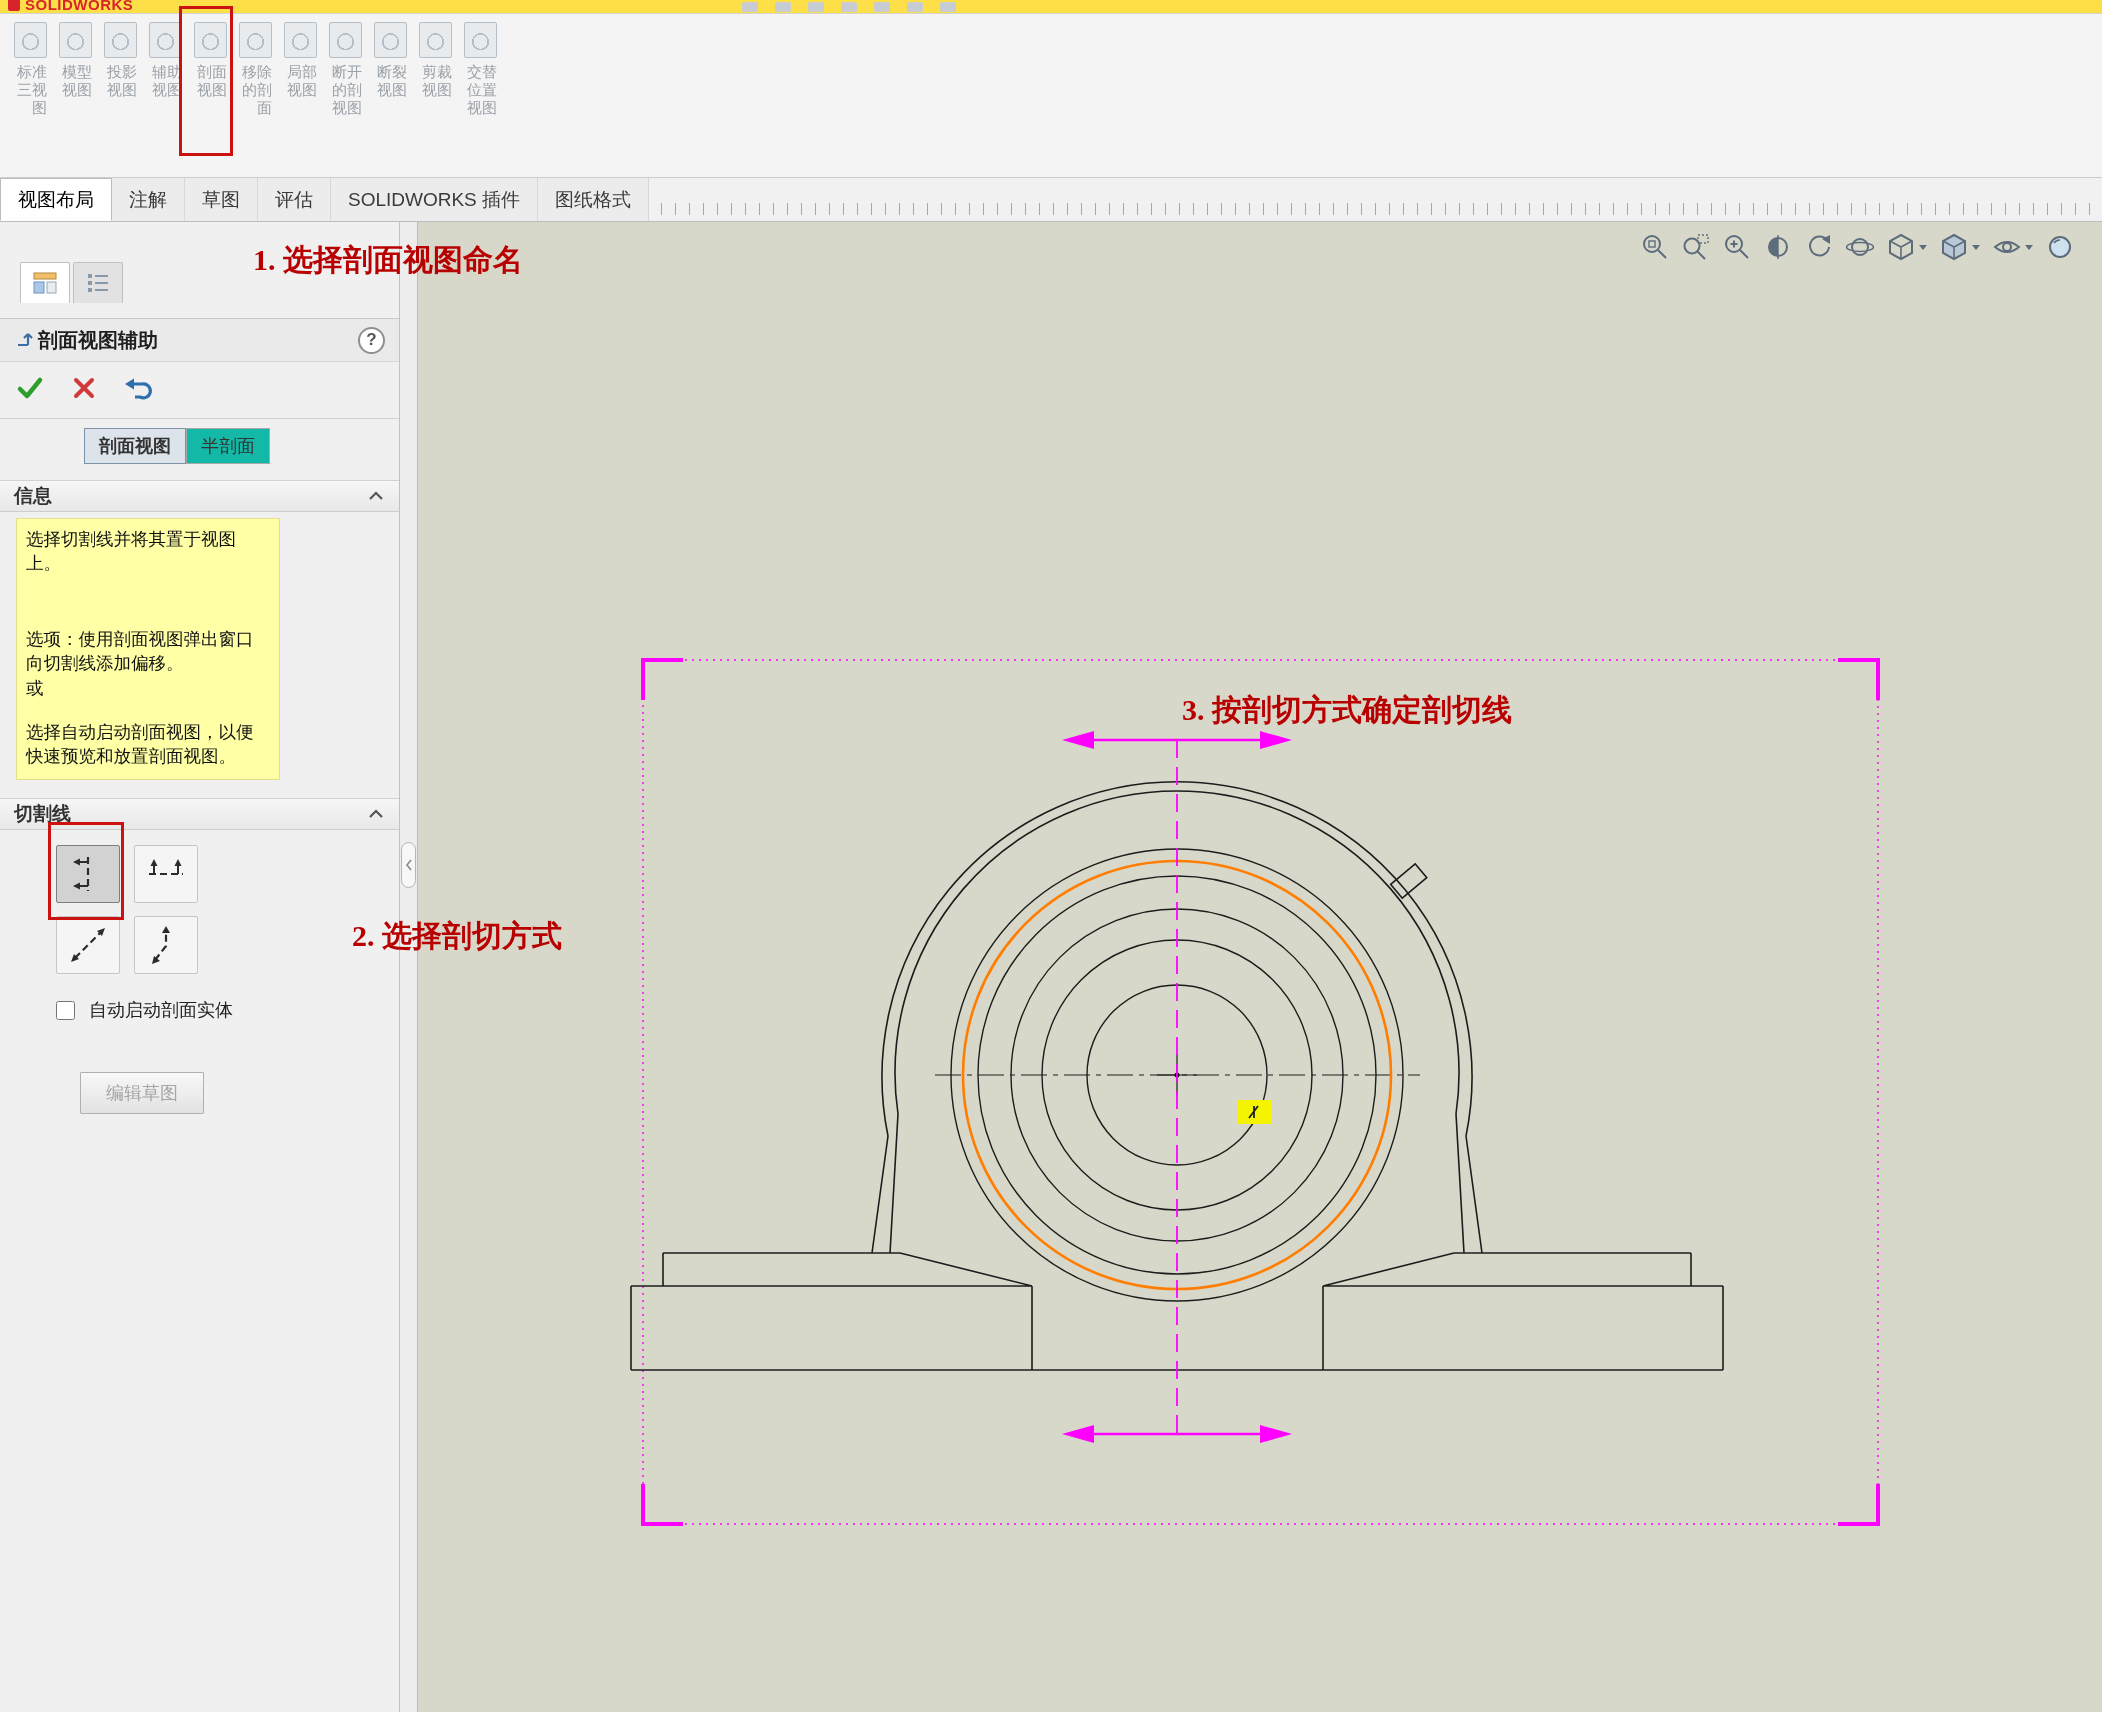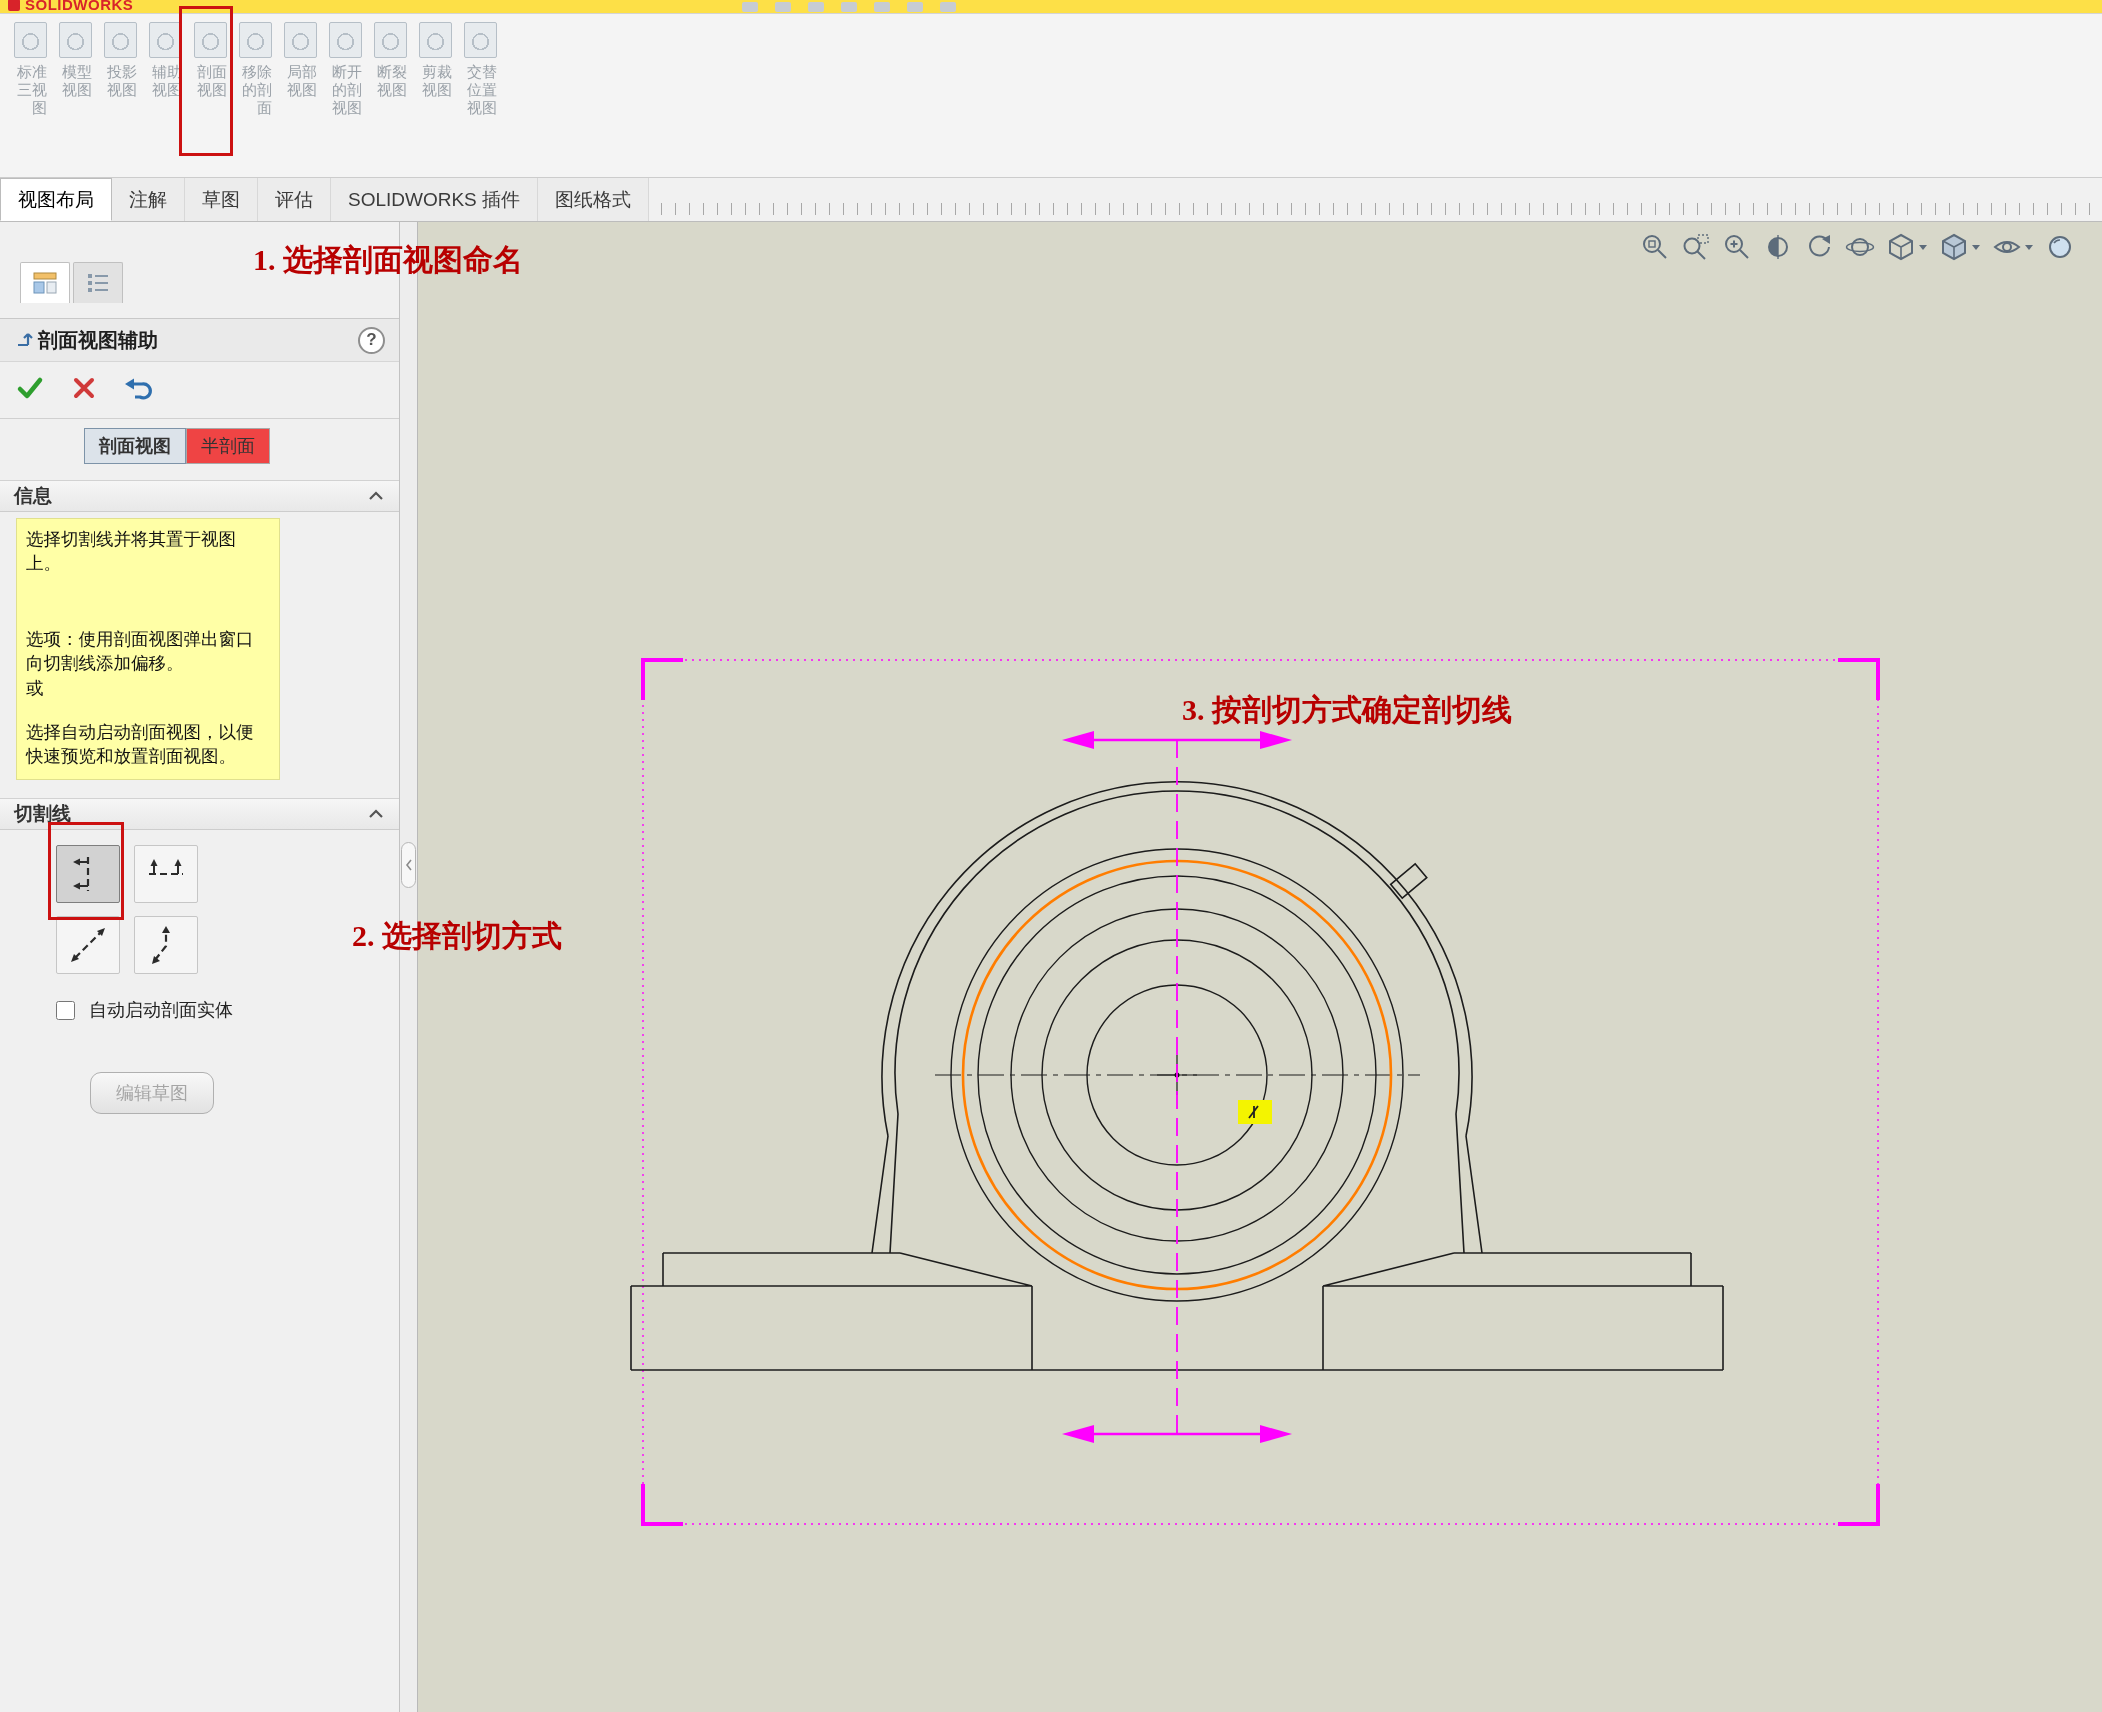--- a/index.html
+++ b/index.html
@@ -34,37 +34,37 @@
   .pm-tab { width:50px; height:41px; border:1px solid #c0c0c0; border-bottom:none; background:#e2e2e2; display:flex; align-items:center; justify-content:center; border-radius:2px 2px 0 0; }
   .pm-tab.active { background:#ffffff; }
   .pm-header { position:absolute; left:0; top:96px; width:100%; height:44px; display:flex; align-items:center; padding:0 14px; background:#eaeaea; border-top:1px solid #c8c8c8; border-bottom:1px solid #d6d6d6; }
   .pm-title { font-weight:bold; font-size:20px; color:#1f1f1f; }
   .pm-help { margin-left:auto; width:27px; height:27px; border:2px solid #8f8f8f; border-radius:50%; display:flex; align-items:center; justify-content:center; font-weight:bold; color:#555; font-size:17px; background:#fff; }
   .pm-actions { position:absolute; left:14px; top:150px; display:flex; gap:22px; align-items:center; }
   .pm-actions .abtn { width:32px; height:32px; display:flex; align-items:center; justify-content:center; }
   .pm-sep { position:absolute; left:0; width:100%; height:1px; background:#d0d0d0; }
   #sep1 { top:196px; }
   .mode-tabs { position:absolute; left:84px; top:206px; display:flex; }
-  .mode-tab { height:36px; padding:0 14px; display:flex; align-items:center; font-size:18px; border:1px solid #a9a9a9; background:#ef4444; color:#333; }
+  .mode-tab { height:36px; padding:0 14px; display:flex; align-items:center; font-size:18px; border:1px solid #a9a9a9; background:#14b8a6; color:#333; }
   .mode-tab.selected { background:#dce3ea; border-color:#7d93a8; font-weight:bold; }
   .sec-header { position:absolute; left:0; width:100%; height:32px; background:linear-gradient(#f6f6f6,#e8e8e8); border-top:1px solid #d2d2d2; border-bottom:1px solid #cdcdcd; display:flex; align-items:center; padding:0 14px; }
   #sec-info { top:258px; }
   #sec-cut { top:576px; }
   .sec-label { font-weight:bold; color:#333; font-size:19px; }
   .sec-chev { margin-left:auto; display:flex; }
   #infobox { position:absolute; left:16px; top:296px; width:264px; height:262px; background:#ffffa6; border:1px solid #e0e08e; padding:8px 9px; font-size:17.5px; line-height:1.38; color:#111; }
   #infobox .gap1 { height:52px; }
   #infobox .gap2 { height:20px; }
   .cut-btn { position:absolute; width:64px; height:58px; border:1px solid #c6c6c6; background:#f5f5f5; display:flex; align-items:center; justify-content:center; border-radius:2px; }
   .cut-btn.selected { background:#d2d2d2; border:1px solid #7e7e7e; }
   #cut1 { left:56px; top:623px; } #cut2 { left:134px; top:623px; }
   #cut3 { left:56px; top:694px; } #cut4 { left:134px; top:694px; }
   #pm-check { position:absolute; left:56px; top:776px; display:flex; align-items:center; gap:14px; }
   #pm-check input { width:19px; height:19px; }
-  #edit-sketch { position:absolute; left:90px; top:850px; width:124px; height:42px; background:linear-gradient(#f8f8f8,#e2e2e2); border:1px solid #b0b0b0; border-radius:11px; color:#a5a5a5; font-size:18px; }
+  #edit-sketch { position:absolute; left:80px; top:850px; width:124px; height:42px; background:linear-gradient(#f8f8f8,#e2e2e2); border:1px solid #b0b0b0; border-radius:1px; color:#a5a5a5; font-size:18px; }
 
   
   #splitter { position:absolute; left:400px; top:222px; width:18px; height:1490px; background:#ededed; border-right:1px solid #b9b9b9; z-index:3; }
   #splitter .grip { position:absolute; left:1px; top:620px; width:15px; height:46px; border:1px solid #b5b5b5; border-radius:8px; background:#f7f7f7; display:flex; align-items:center; justify-content:center; }
 
   
   #graphics { position:absolute; left:418px; top:222px; width:1684px; height:1490px; background:#d8d8ca; overflow:hidden; }
   #drawing { position:absolute; left:0; top:0; }
   #hud { position:absolute; left:1222px; top:10px; display:flex; align-items:center; gap:11px; z-index:20; }
   .hud-item { display:flex; align-items:center; gap:2px; }

